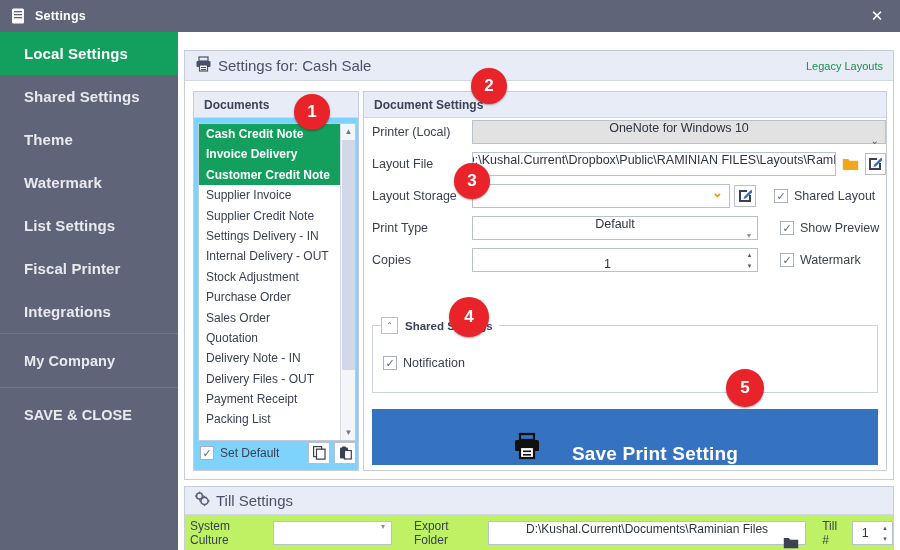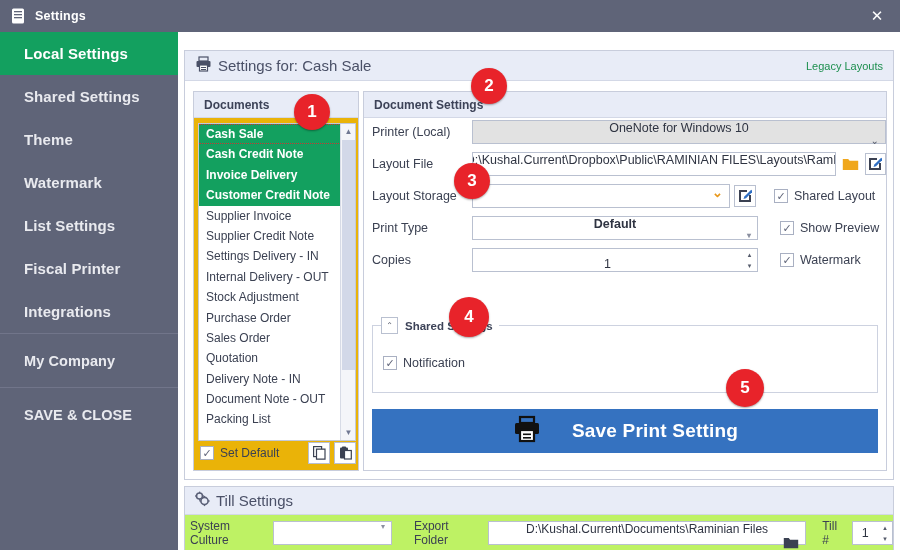--- a/index.html
+++ b/index.html
@@ -71,21 +71,21 @@
   .card-head .chead-title {
     font-size: 15px; color: #4a5067; font-weight: normal; margin-left: 6px;
   }
   .card-head .legacy {
     margin-left: auto; color: #1d8f4f; font-size: 11px; cursor: pointer;
   }
 
   
   .docs-panel {
     position: absolute; left: 8px; top: 40px; width: 166px; height: 380px;
-    border: 1px solid #c8cddc; background: #eab308;
+    border: 1px solid #c8cddc; background: #7dd3fc;
   }
   .panel-head {
     height: 26px; background: #e8ecf7; border-bottom: 1px solid #d3d8e6;
     display: flex; align-items: center; padding-left: 10px;
     font-size: 12px; font-weight: bold; color: #3d4358;
   }
   .docs-list-wrap {
     position: absolute; left: 4px; top: 31px; width: 158px; height: 318px;
     border: 1px solid #c3c9d8; overflow: hidden; background: #fff;
   }
@@ -174,23 +174,23 @@
     width: 17px; height: 17px; border: 1px solid #b9c0d0; background: #fff;
     display: flex; align-items: center; justify-content: center;
     font-size: 8px; color: #555b6b; cursor: pointer;
   }
   .group-title .gt-text {
     margin-left: 7px; font-size: 11.5px; font-weight: bold; color: #3d4358;
   }
 
   
   .save-btn {
-    position: absolute; left: 8px; top: 290px; width: 506px; height: 44px;
+    position: absolute; left: 8px; top: 290px; width: 506px; height: 56px;
     background: #3572c0; color: #ffffff;
-    display: flex; align-items: center; justify-content: center;
+    display: flex; align-items: flex-end; justify-content: center;
     cursor: pointer; border: none; gap: 16px;
   }
   .save-btn .sb-text {
     font-size: 19px; font-weight: bold; margin-left: 14px; letter-spacing: .2px;
   }
 
   
   .till-card {
     position: absolute; left: 6px; top: 442px; width: 710px; height: 70px;
     border: 1px solid #c8cddc; background: #bef264;
@@ -277,34 +277,34 @@
           </svg>
         </span>
         <span class="chead-title">Settings for: Cash Sale</span>
         <span class="legacy">Legacy Layouts</span>
       </div>
 
       <div class="docs-panel">
         <div class="panel-head">Documents</div>
         <div class="docs-list-wrap">
           <div class="docs-list" id="docs-list">
-              <div class="doc-row sel first">Cash Sale</div>
               <div class="doc-row sel">Cash Credit Note</div>
               <div class="doc-row sel">Invoice Delivery</div>
               <div class="doc-row sel">Customer Credit Note</div>
               <div class="doc-row">Supplier Invoice</div>
               <div class="doc-row">Supplier Credit Note</div>
               <div class="doc-row">Settings Delivery - IN</div>
               <div class="doc-row">Internal Delivery - OUT</div>
               <div class="doc-row">Stock Adjustment</div>
               <div class="doc-row">Purchase Order</div>
               <div class="doc-row">Sales Order</div>
               <div class="doc-row">Quotation</div>
               <div class="doc-row">Delivery Note - IN</div>
-              <div class="doc-row">Document Note - OUT</div>
+              <div class="doc-row">Delivery Files - OUT</div>
+              <div class="doc-row">Payment Receipt</div>
               <div class="doc-row">Packing List</div>
             </div>
           <div class="docs-scroll">
             <div class="sc-btn">▲</div>
             <div class="sc-thumb"></div>
             <div class="sc-btn" style="position:absolute;bottom:0;left:0;">▼</div>
           </div>
         </div>
         <div class="docs-foot">
           <div class="cbx" style="margin-left:2px;">
@@ -371,21 +371,21 @@
               </svg>
             </div>
             <div class="cbx" style="margin-left:18px;">
               <span class="box">✓</span>
               <span class="cbx-lbl">Shared Layout</span>
             </div>
           </div>
 
           <div class="row">
             <span class="lbl">Print Type</span>
-            <div class="fld" style="width:286px;font-weight:bold;">
+            <div class="fld" style="width:286px;">
               <span>Default</span>
               <span class="caret-sm">▾</span>
             </div>
             <div class="cbx" style="margin-left:22px;">
               <span class="box">✓</span>
               <span class="cbx-lbl">Show Preview</span>
             </div>
           </div>
 
           <div class="row">

